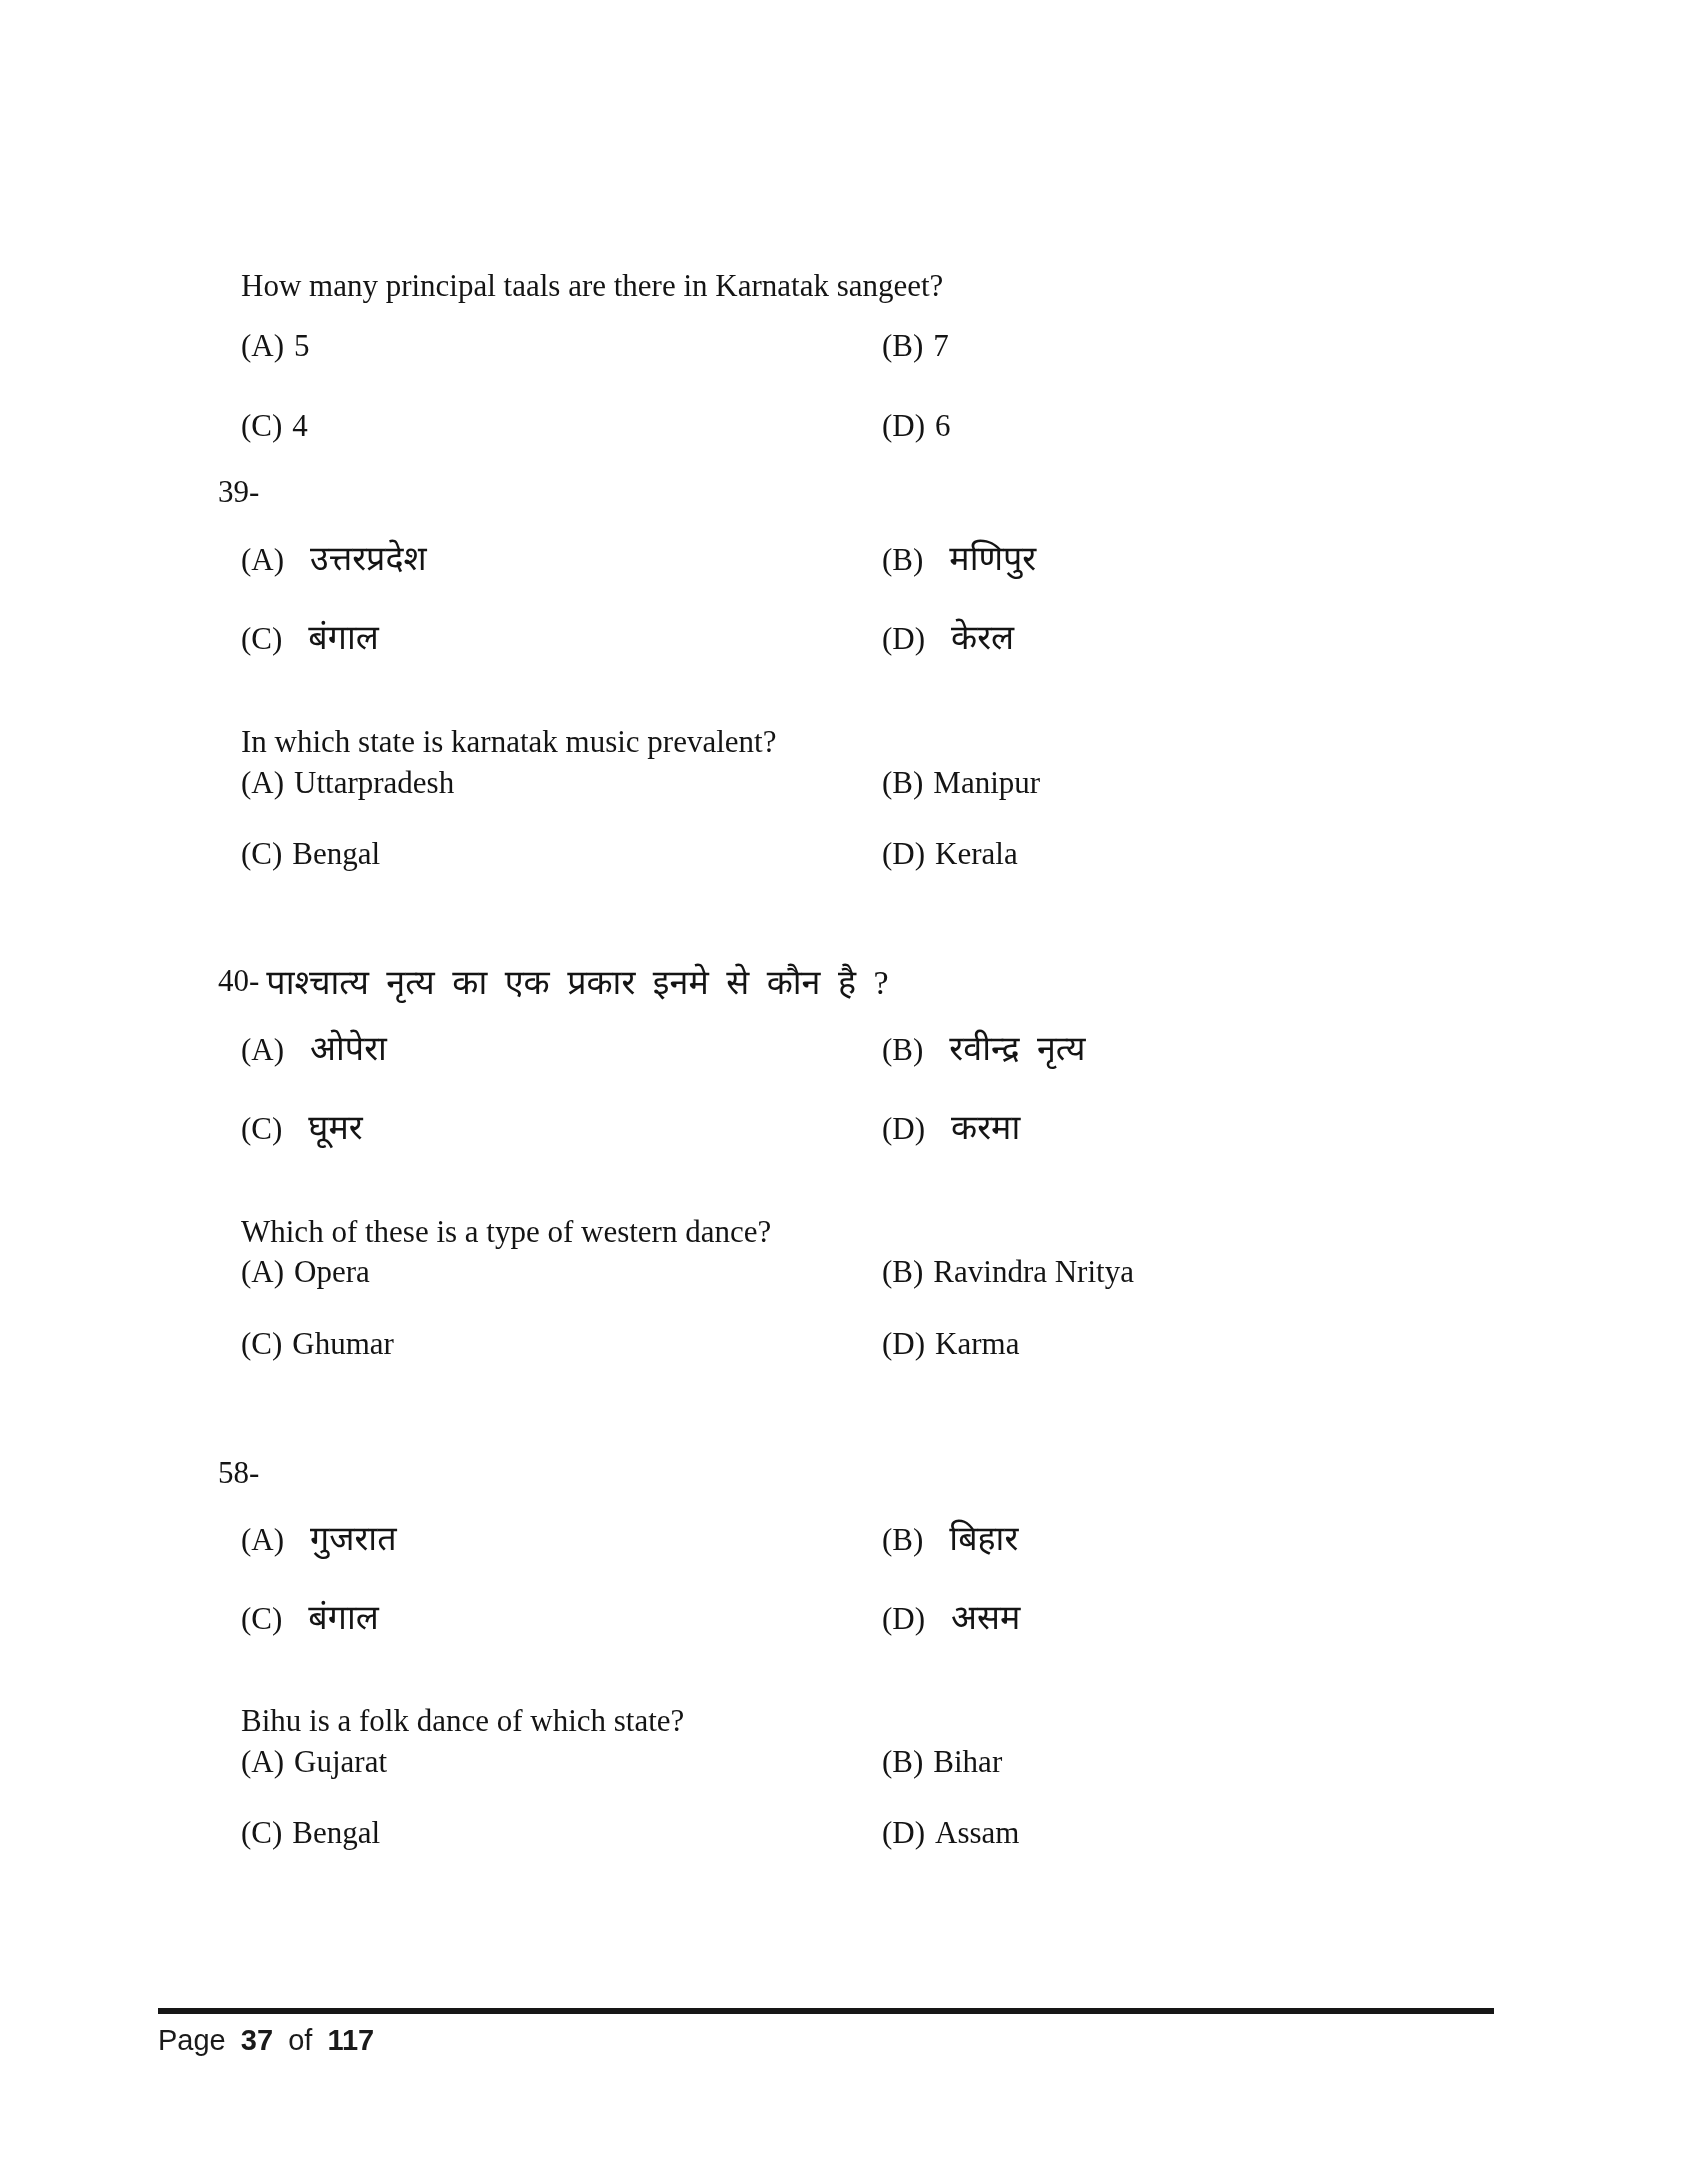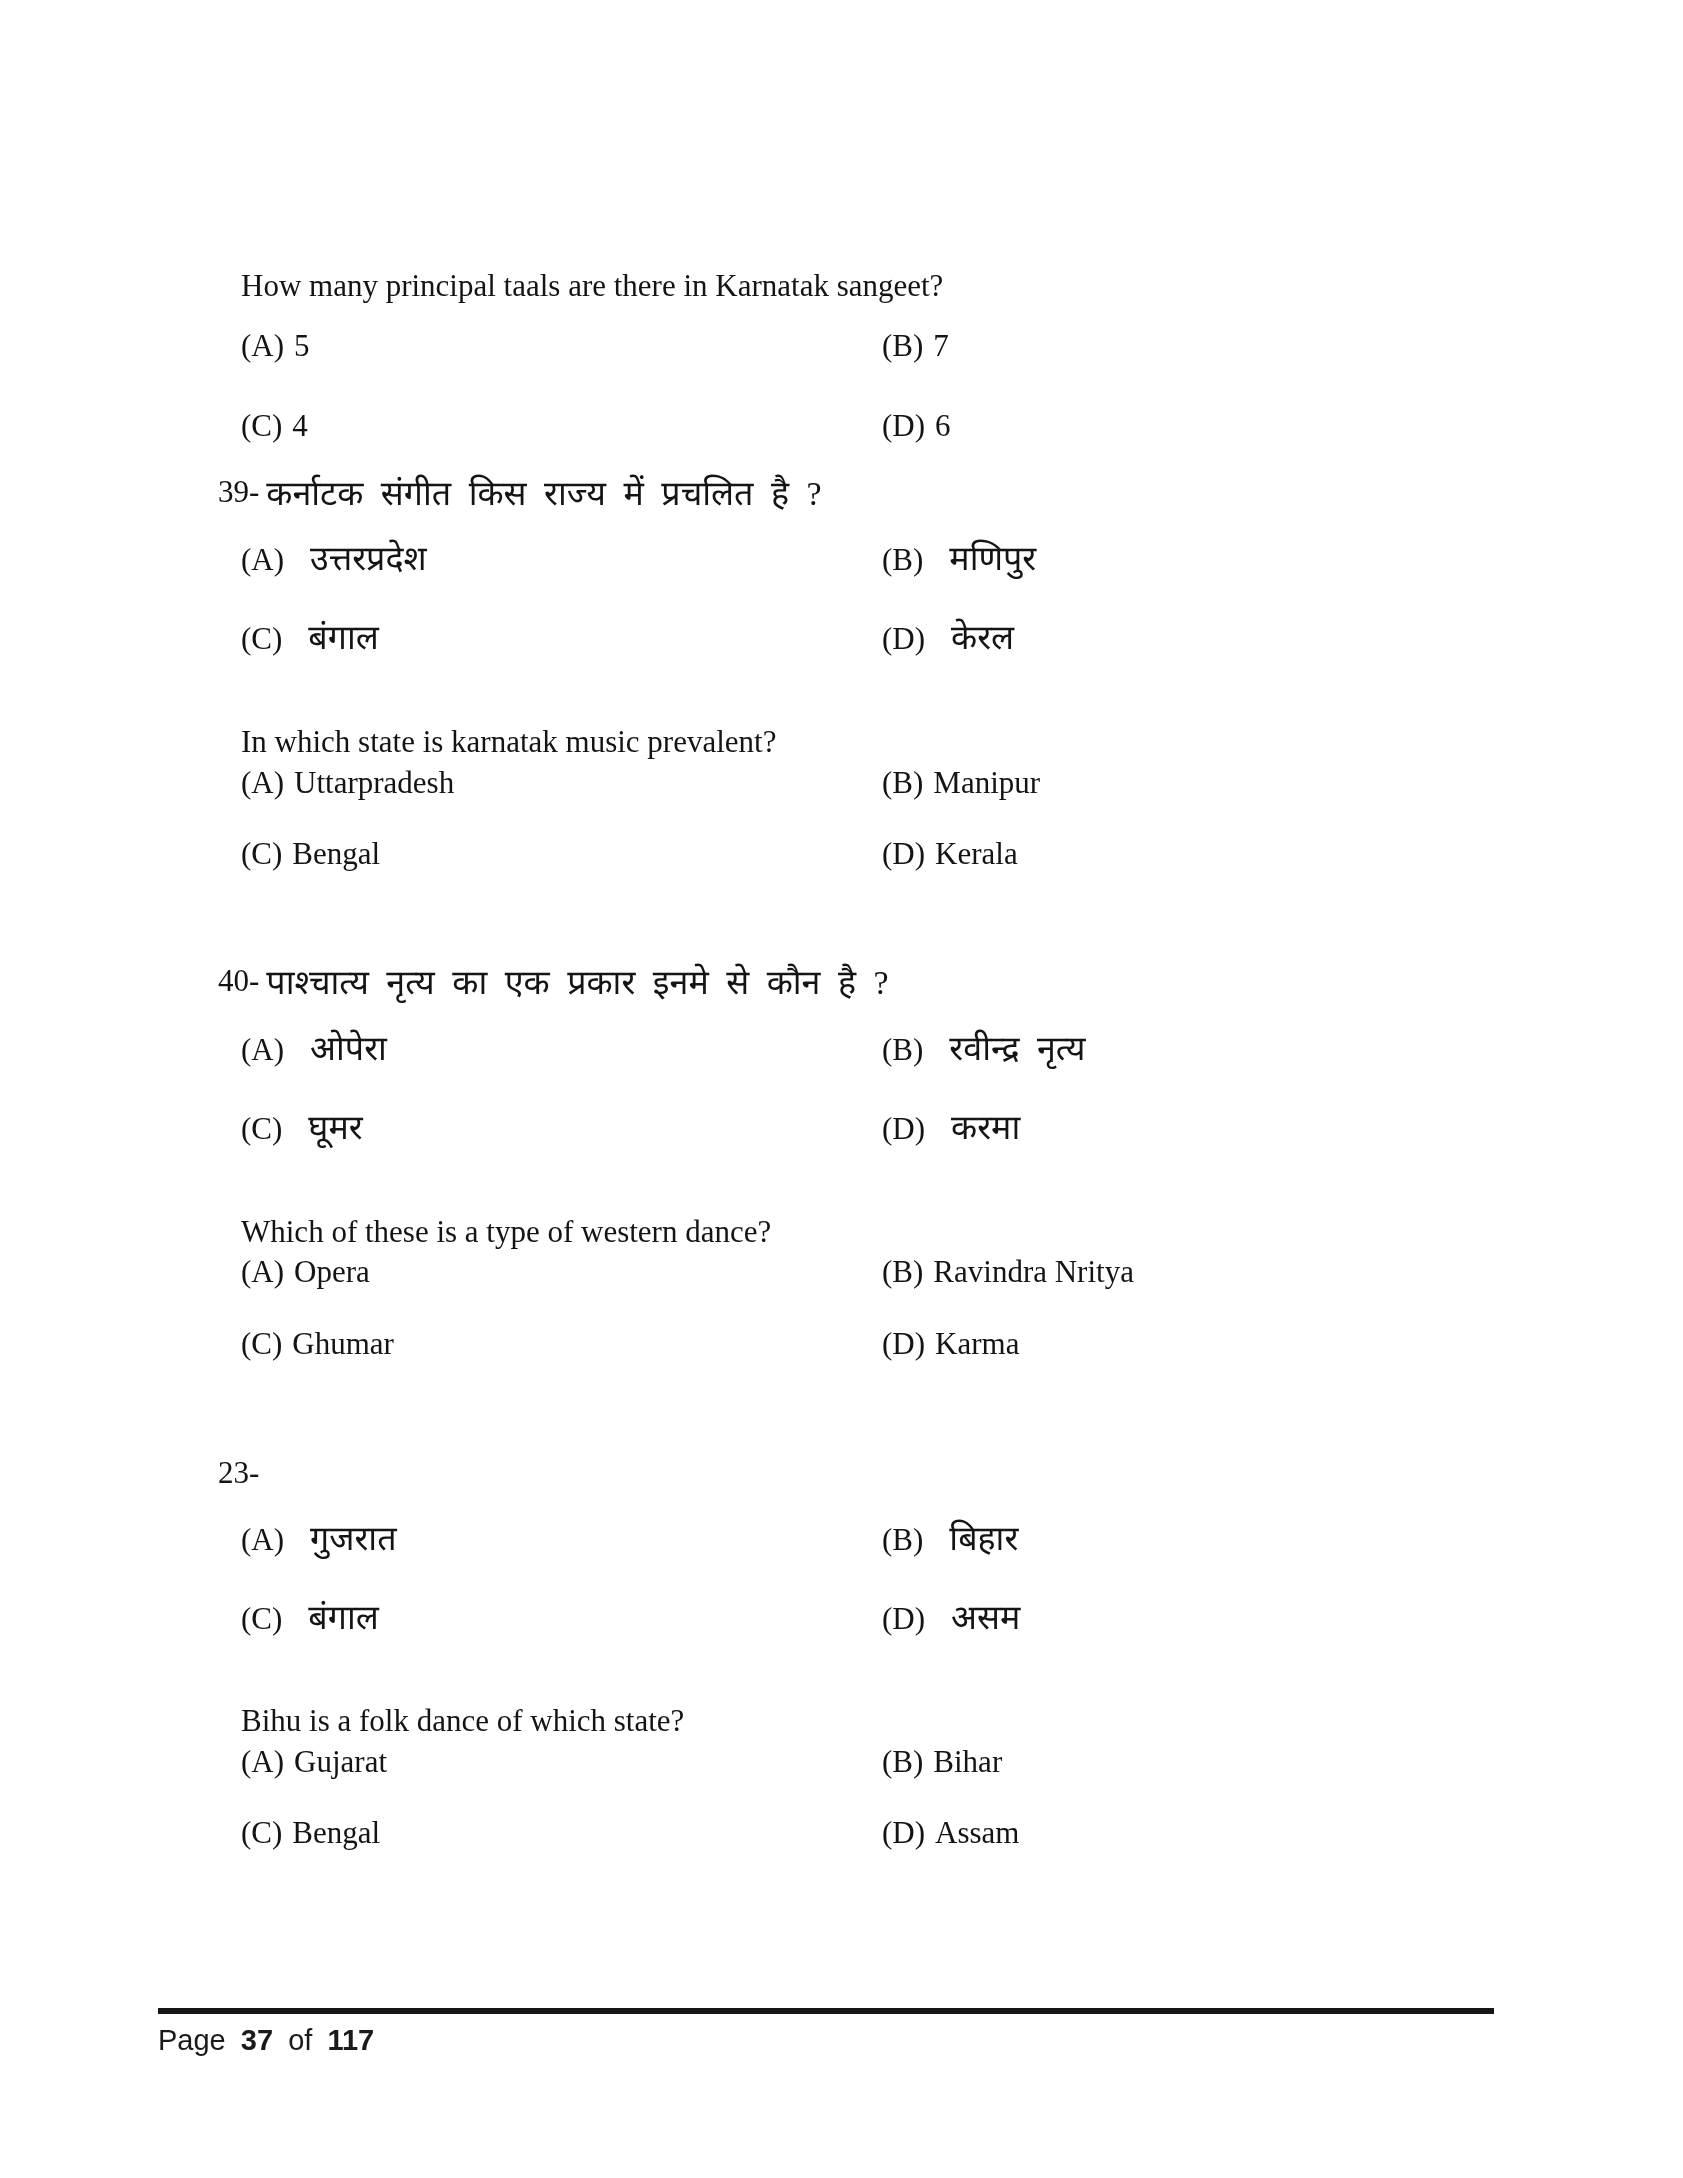--- a/index.html
+++ b/index.html
@@ -105,21 +105,20 @@
         <div class="opt">
           <span class="lbl">(D)</span>
           <span class="txt en">6</span>
         </div>
       </div>
     </section>
 
     <section>
       <p class="row heading" style="top:457px">
         <span class="q-num">39-</span>
-        <span class="hi">कर्नाटक संगीत किस राज्य में प्रचलित है ?</span>
       </p>
       <div class="row opts" style="top:538px">
         <div class="opt">
           <span class="lbl">(A)</span>
           <span class="txt hi">उत्तरप्रदेश</span>
         </div>
         <div class="opt">
           <span class="lbl">(B)</span>
           <span class="txt hi">मणिपुर</span>
         </div>
@@ -200,21 +199,21 @@
         </div>
         <div class="opt">
           <span class="lbl">(D)</span>
           <span class="txt en">Karma</span>
         </div>
       </div>
     </section>
 
     <section>
       <p class="row heading" style="top:1438px">
-        <span class="q-num">23-</span>
+        <span class="q-num">58-</span>
       </p>
       <div class="row opts" style="top:1518px">
         <div class="opt">
           <span class="lbl">(A)</span>
           <span class="txt hi">गुजरात</span>
         </div>
         <div class="opt">
           <span class="lbl">(B)</span>
           <span class="txt hi">बिहार</span>
         </div>

